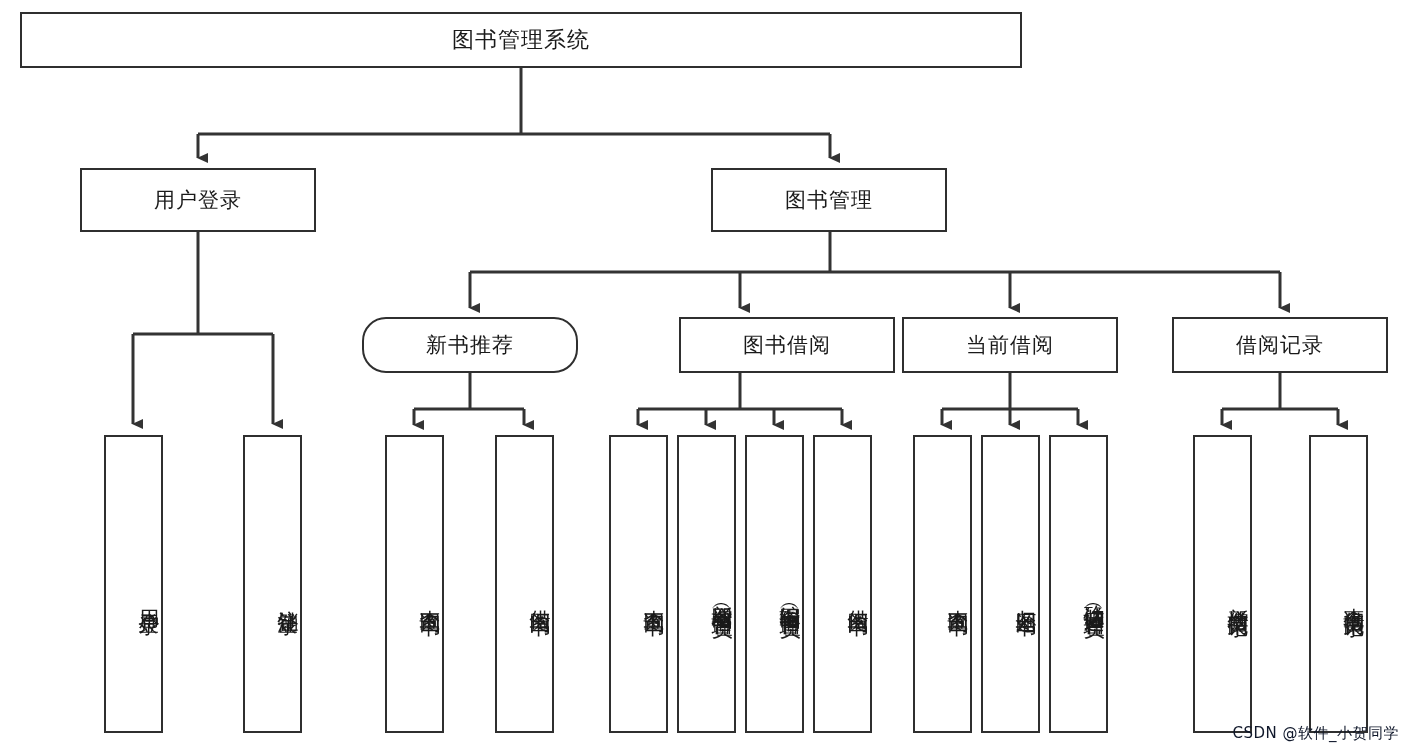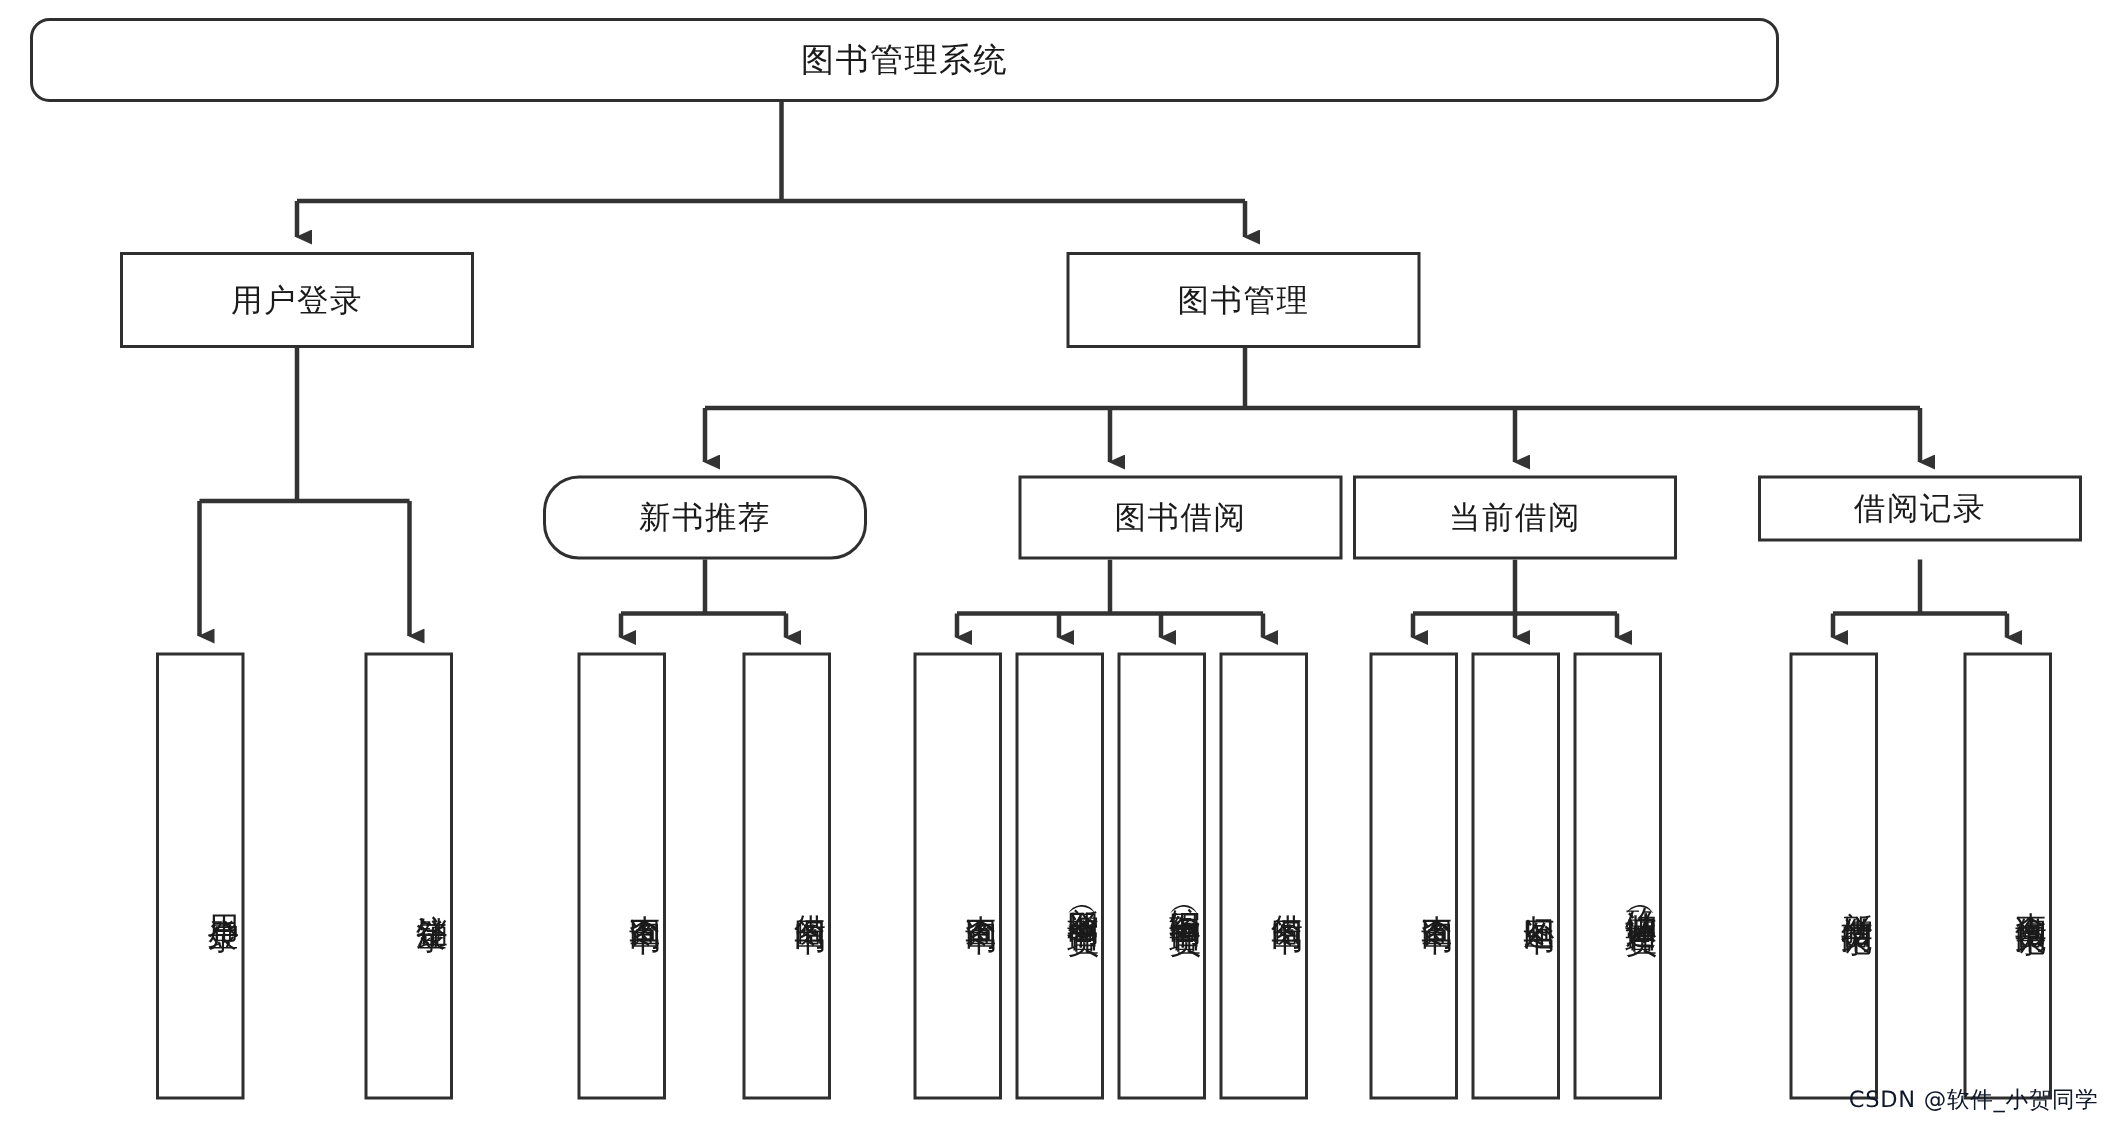--- a/index.html
+++ b/index.html
@@ -66,29 +66,29 @@
       <path d="M1010,409 L1010,425" marker-end="url(#ah)"></path>
       <path d="M1078,409 L1078,425" marker-end="url(#ah)"></path>
 
       <path d="M1280,373 L1280,409"></path>
       <path d="M1222,409 L1338,409"></path>
       <path d="M1222,409 L1222,425" marker-end="url(#ah)"></path>
       <path d="M1338,409 L1338,425" marker-end="url(#ah)"></path>
     </g>
   </svg>
 
-  <div class="node h root" style="left:20px;top:12px;width:1166px;height:56px;border-radius:13px;">图书管理系统</div>
+  <div class="node h root" style="left:20px;top:12px;width:1002px;height:56px;">图书管理系统</div>
 
   <div class="node h" style="left:80px;top:168px;width:236px;height:64px;">用户登录</div>
   <div class="node h" style="left:711px;top:168px;width:236px;height:64px;">图书管理</div>
 
   <div class="node h" style="left:362px;top:317px;width:216px;height:56px;border-radius:24px;">新书推荐</div>
   <div class="node h" style="left:632px;top:317px;width:216px;height:56px;margin-left:47px;">图书借阅</div>
   <div class="node h" style="left:902px;top:317px;width:216px;height:56px;">当前借阅</div>
-  <div class="node h" style="left:1172px;top:317px;width:216px;height:44px;">借阅记录</div>
+  <div class="node h" style="left:1172px;top:317px;width:216px;height:56px;">借阅记录</div>
 
   <div class="node v" style="left:104px;top:435px;width:59px;height:298px;">用户登录</div>
   <div class="node v" style="left:243px;top:435px;width:59px;height:298px;">注销登录</div>
 
   <div class="node v" style="left:385px;top:435px;width:59px;height:298px;">查询图书</div>
   <div class="node v" style="left:495px;top:435px;width:59px;height:298px;">借阅图书</div>
 
   <div class="node v" style="left:609px;top:435px;width:59px;height:298px;">查询图书</div>
   <div class="node v" style="left:677px;top:435px;width:59px;height:298px;">新增图书（管理员）</div>
   <div class="node v" style="left:745px;top:435px;width:59px;height:298px;">编辑图书（管理员）</div>

